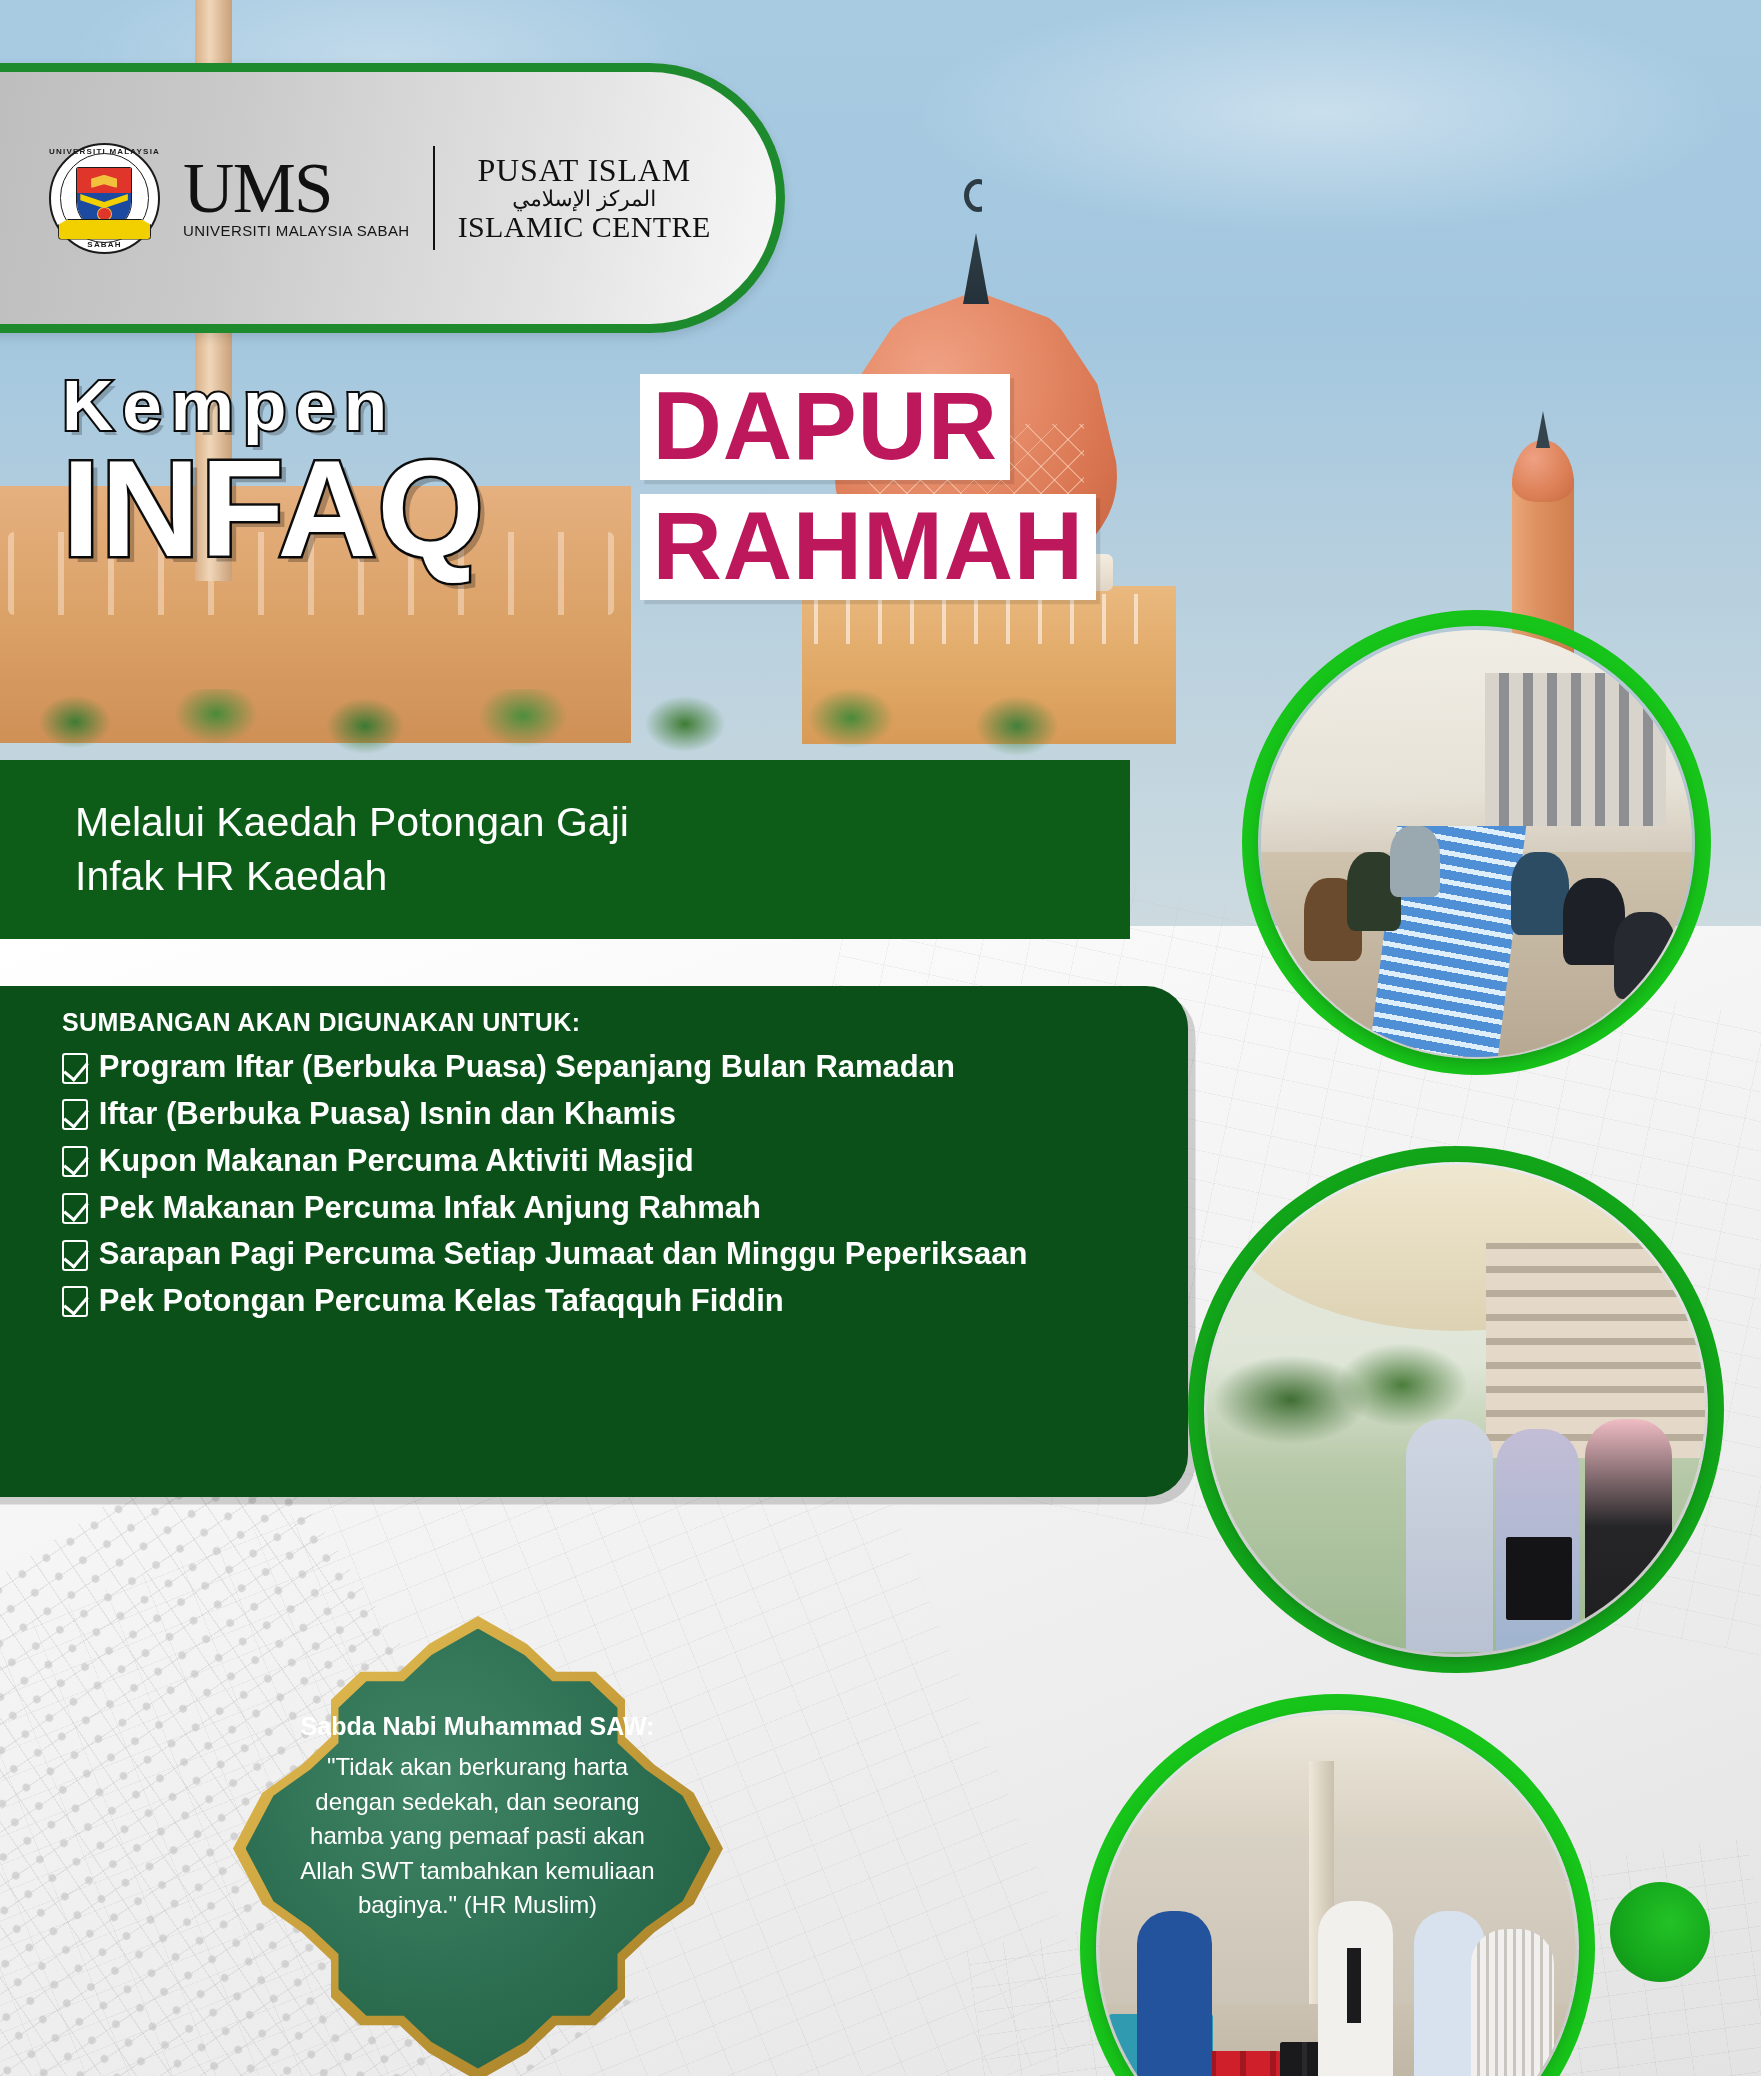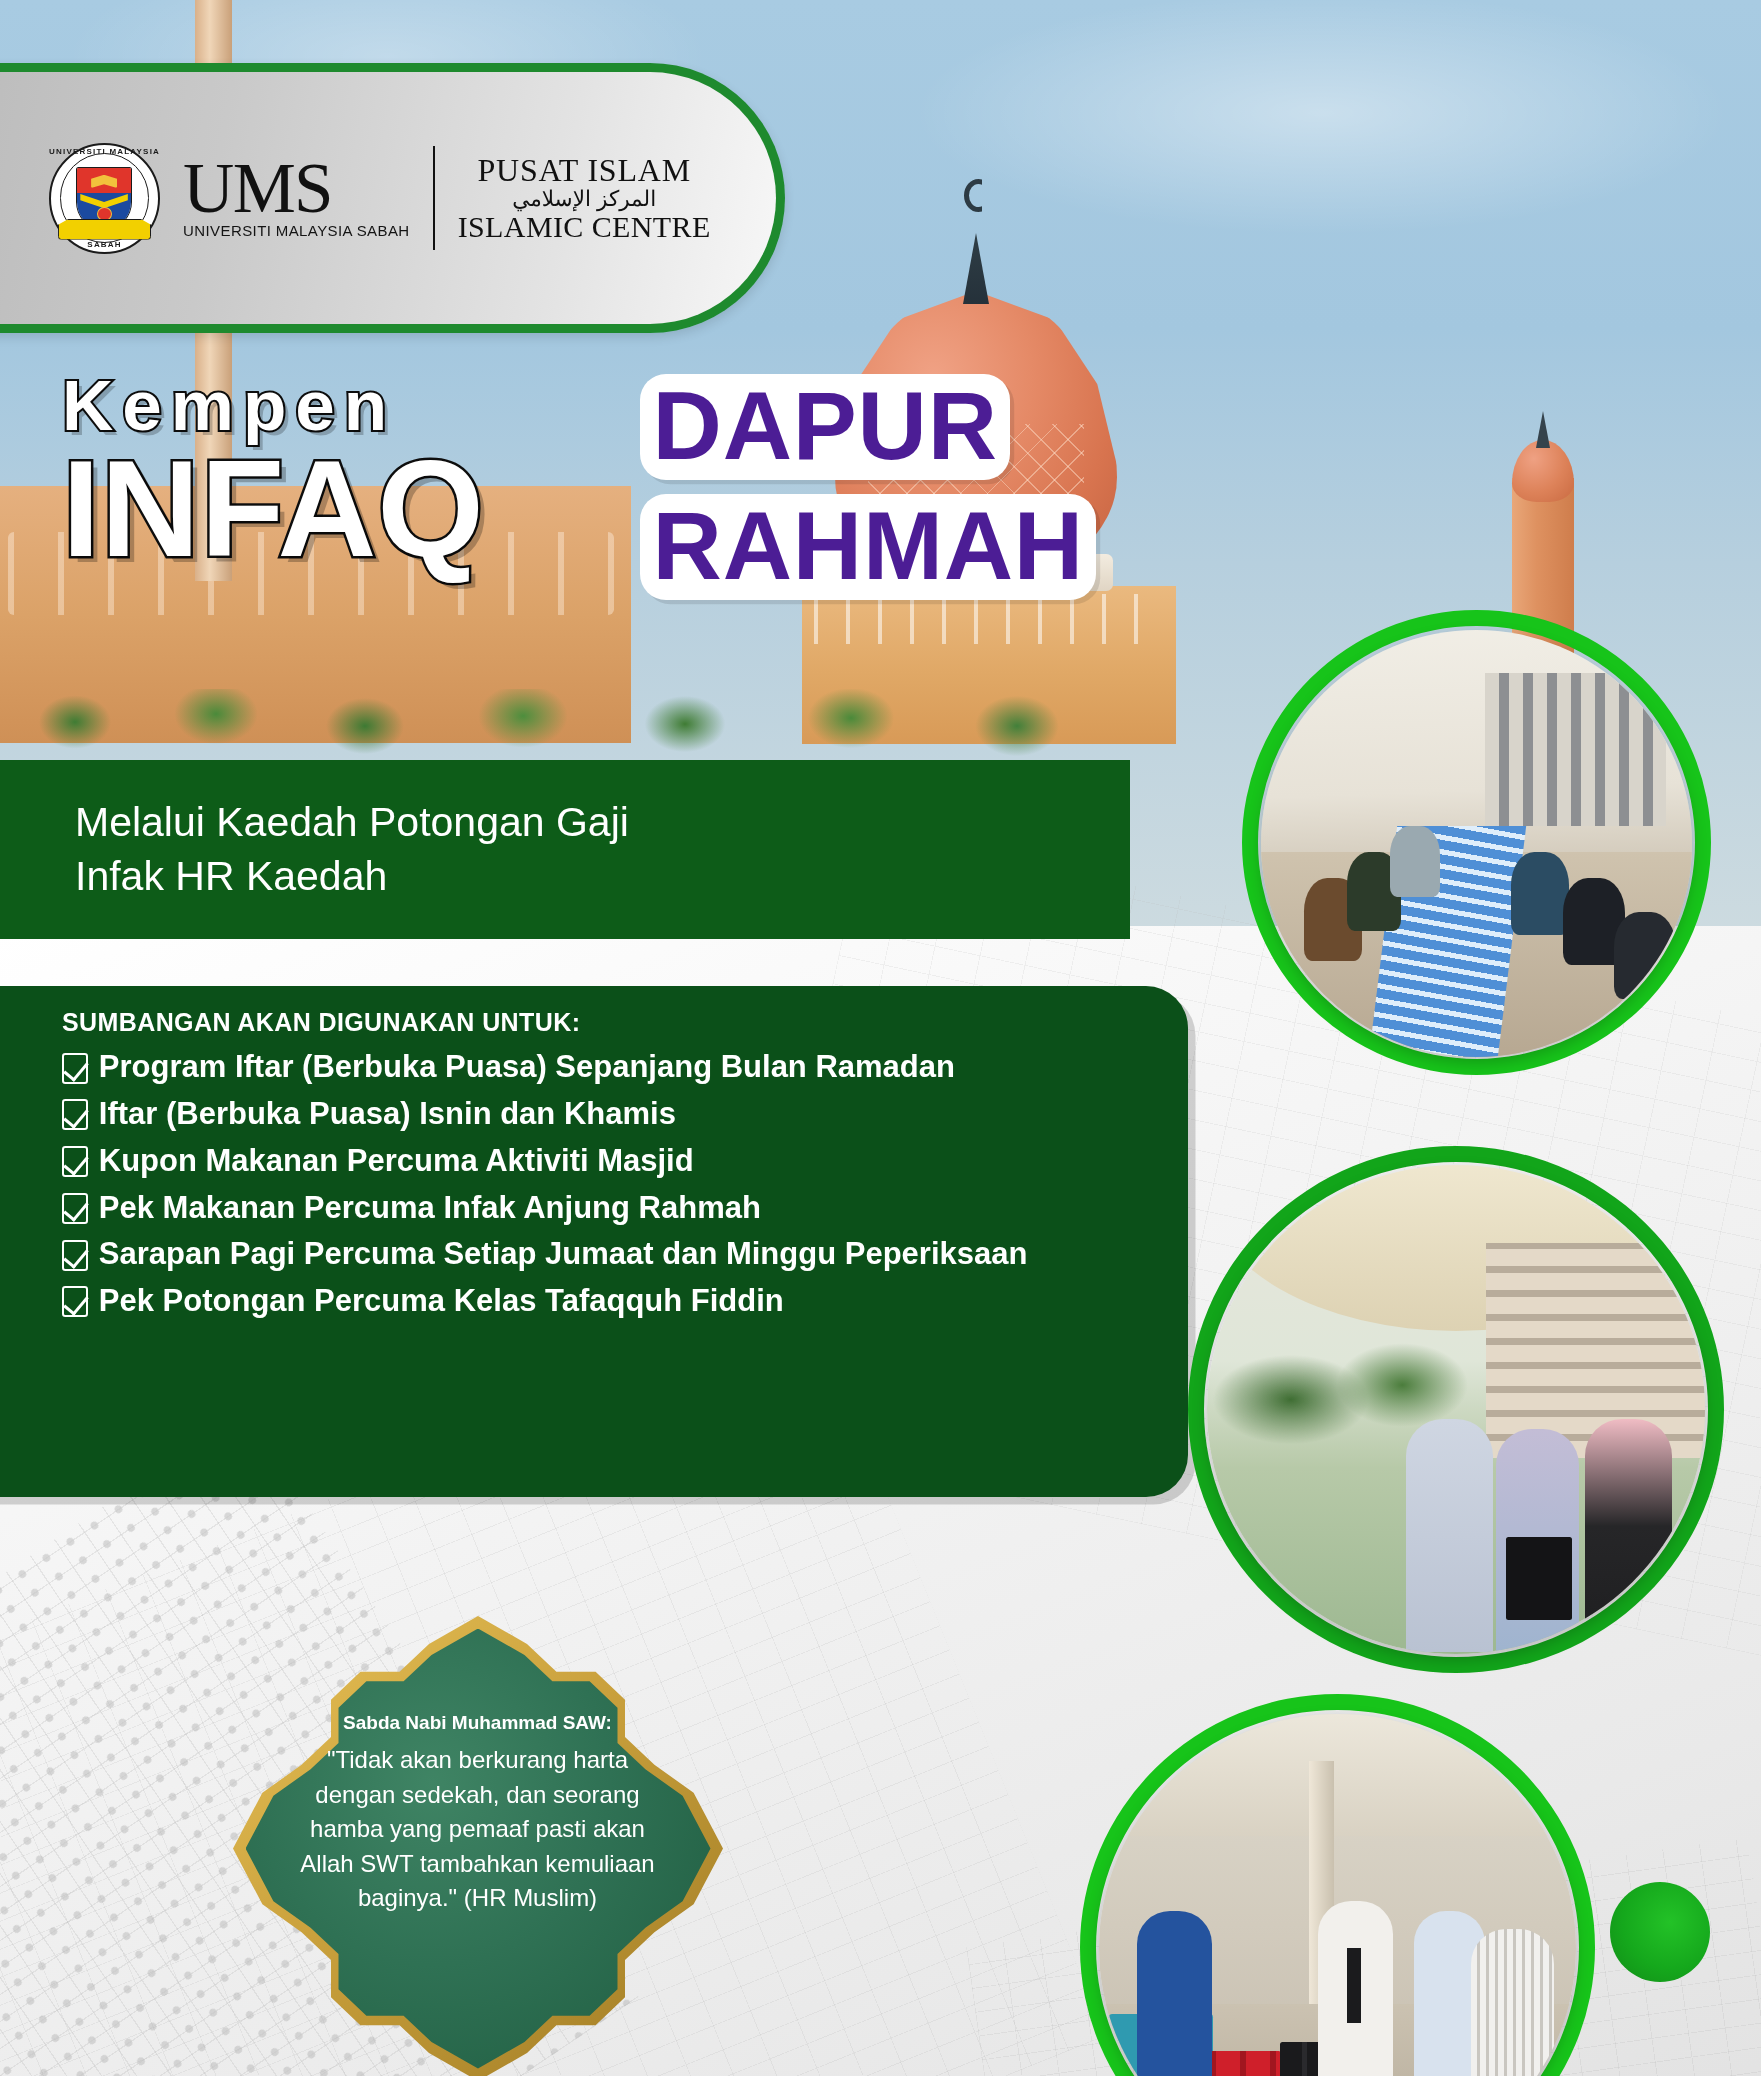--- a/index.html
+++ b/index.html
@@ -239,27 +239,26 @@
     font-size:137px; font-weight:bold; letter-spacing:0.8px;
     color:#fff; line-height:1;
     -webkit-text-stroke: 5px #0d0d0d;
     paint-order: stroke fill;
     text-shadow: 6.6px 5.8px 0 rgba(0,0,0,.25);
   }
   .dapur-wrap{ position:absolute; left:640px; top:374px; }
   .dapur, .rahmah{
     display:inline-block;
     background:#ffffff;
-    color:#4c1d95;
+    color:#be185d;
     font-size:96px; font-weight:bold; line-height:1.02;
     padding:2.5px 12.5px 5.8px 12.5px;
     letter-spacing:0.8px;
     font-family:"Liberation Sans", sans-serif;
     box-shadow: 4.2px 4.2px 0 rgba(0,0,0,.10);
-    border-radius: 26px;
   }
   .rahmah{ margin-top:14px; }
 
   
   .band{
     position:absolute; left:0; top:760px; width:1130px; height:179px;
     background:#0d5c18;
     display:flex; flex-direction:column; justify-content:center;
     padding-left:75px; gap:10.8px;
   }
@@ -315,21 +314,21 @@
       94% 38%, 100% 50%, 94% 62%, 86% 68%, 80% 74%, 80% 82%, 74% 88%,
       66% 88%, 60% 94%, 50% 100%, 40% 94%, 34% 88%, 26% 88%, 20% 82%,
       20% 74%, 14% 68%, 6% 62%, 0% 50%, 6% 38%, 14% 32%, 20% 26%,
       20% 18%, 26% 12%, 34% 12%, 40% 6%
     );
   }
   .badge-text{
     position:absolute; left:62px; top:96px; width:365px;
     text-align:center; color:#ffffff;
   }
-  .badge-head{ font-size:19px; font-weight:bold; margin-bottom:9px; }
+  .badge-head{ font-size:25px; font-weight:bold; margin-bottom:9px; }
   .badge-quote{ font-size:24px; line-height:1.44; }
 
   
   .circ{ position:absolute; border-radius:50%; overflow:hidden;
          box-shadow:0 5.8px 15px rgba(0,0,0,.22); }
   .ring-g{ position:absolute; border-radius:50%; border:16.6px solid #17c41a; }
   .ring-g2{ position:absolute; border-radius:50%; border:16.6px solid #12a51a; }
 
   
   .p1-ring{ left:1242px; top:610px; width:469px; height:465px; }

